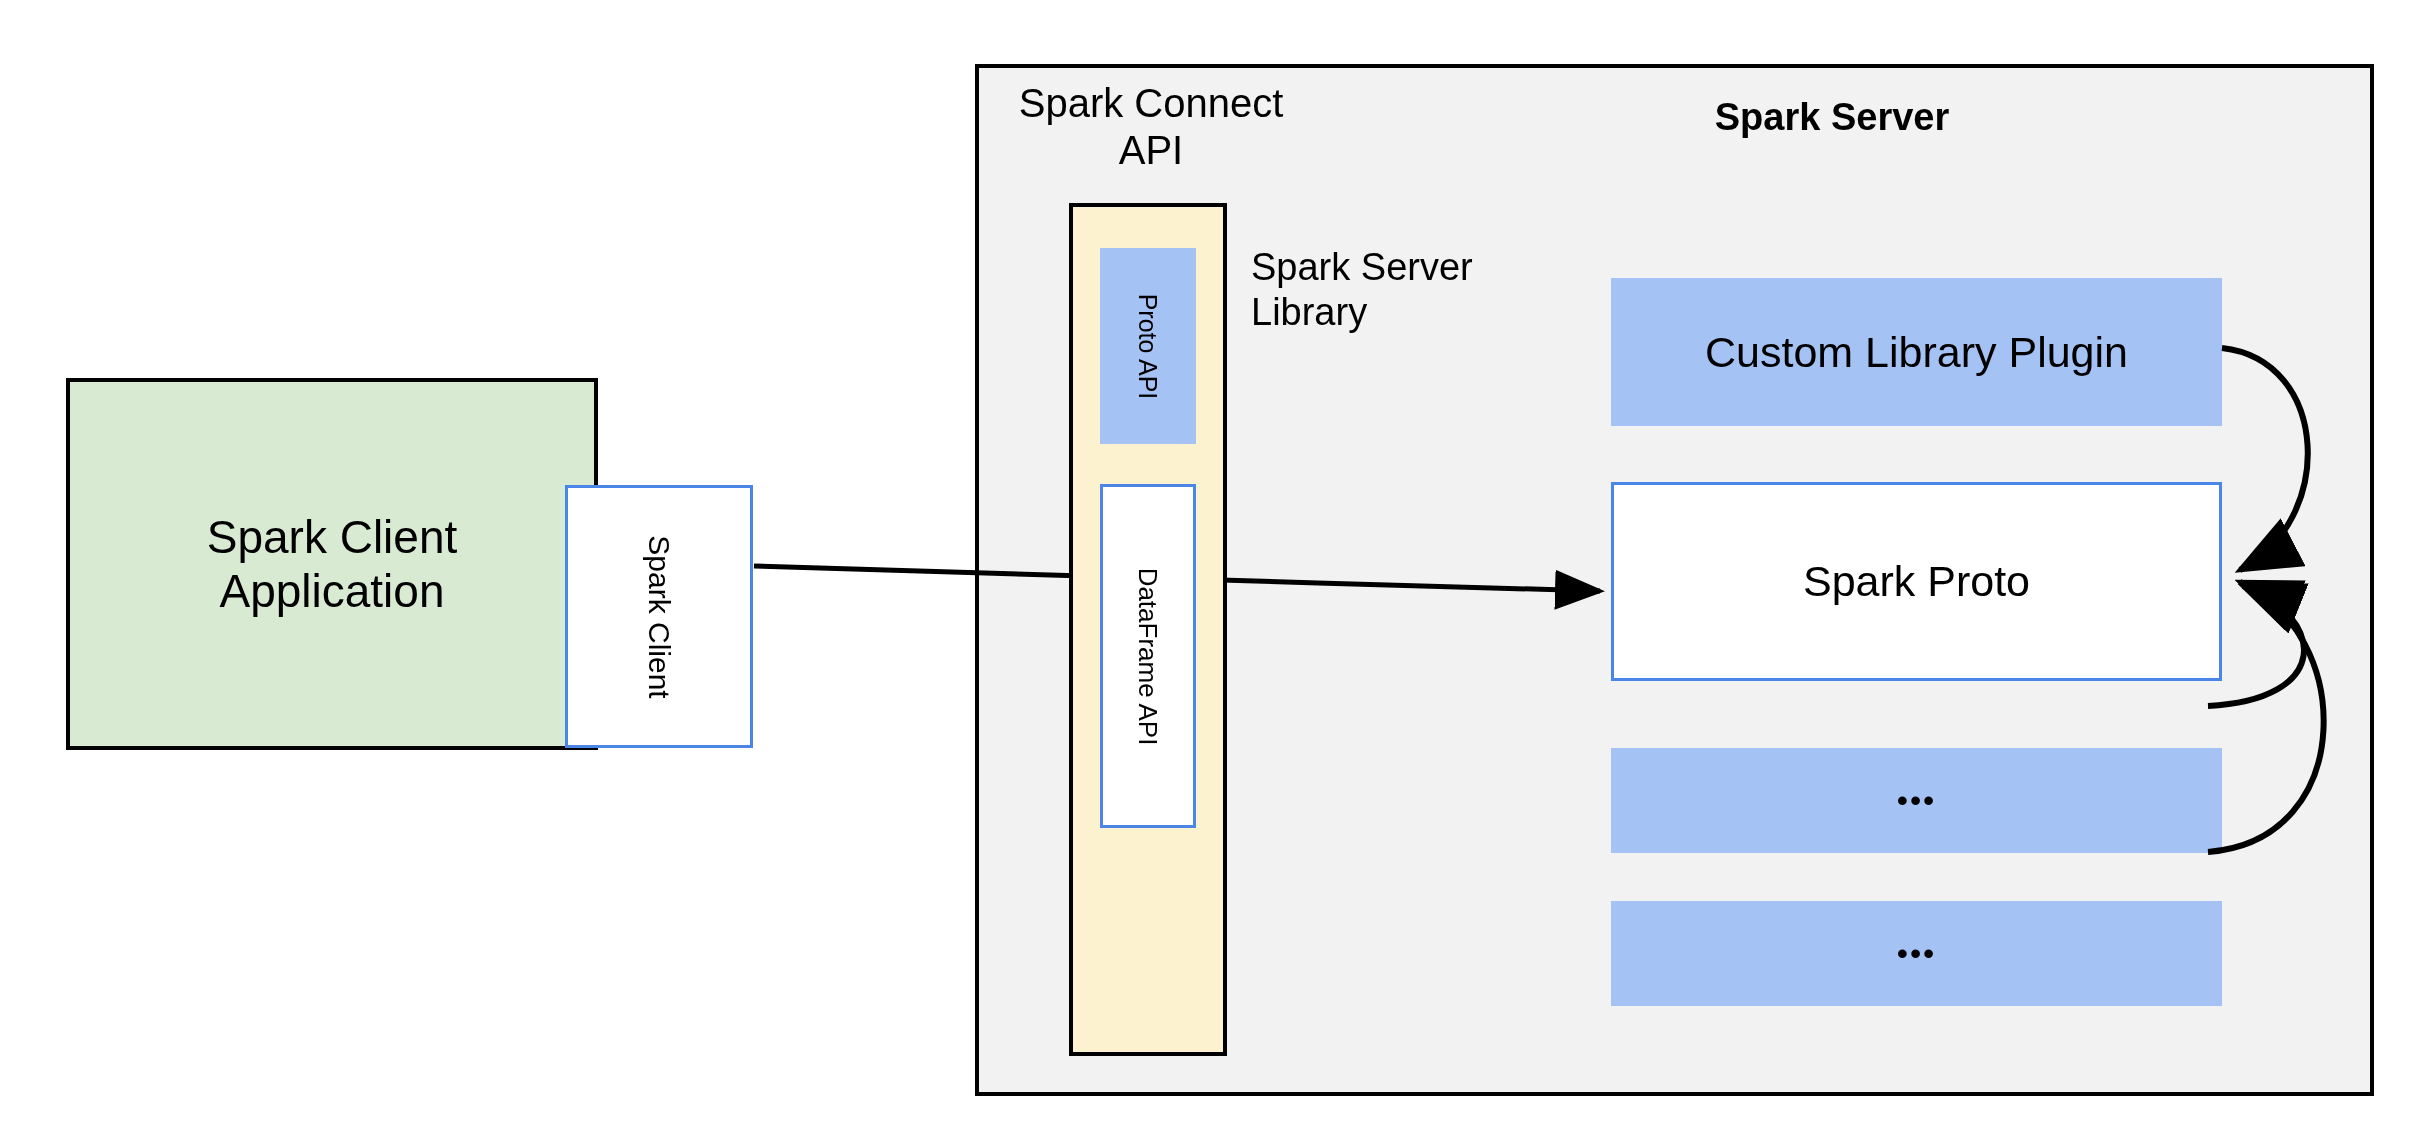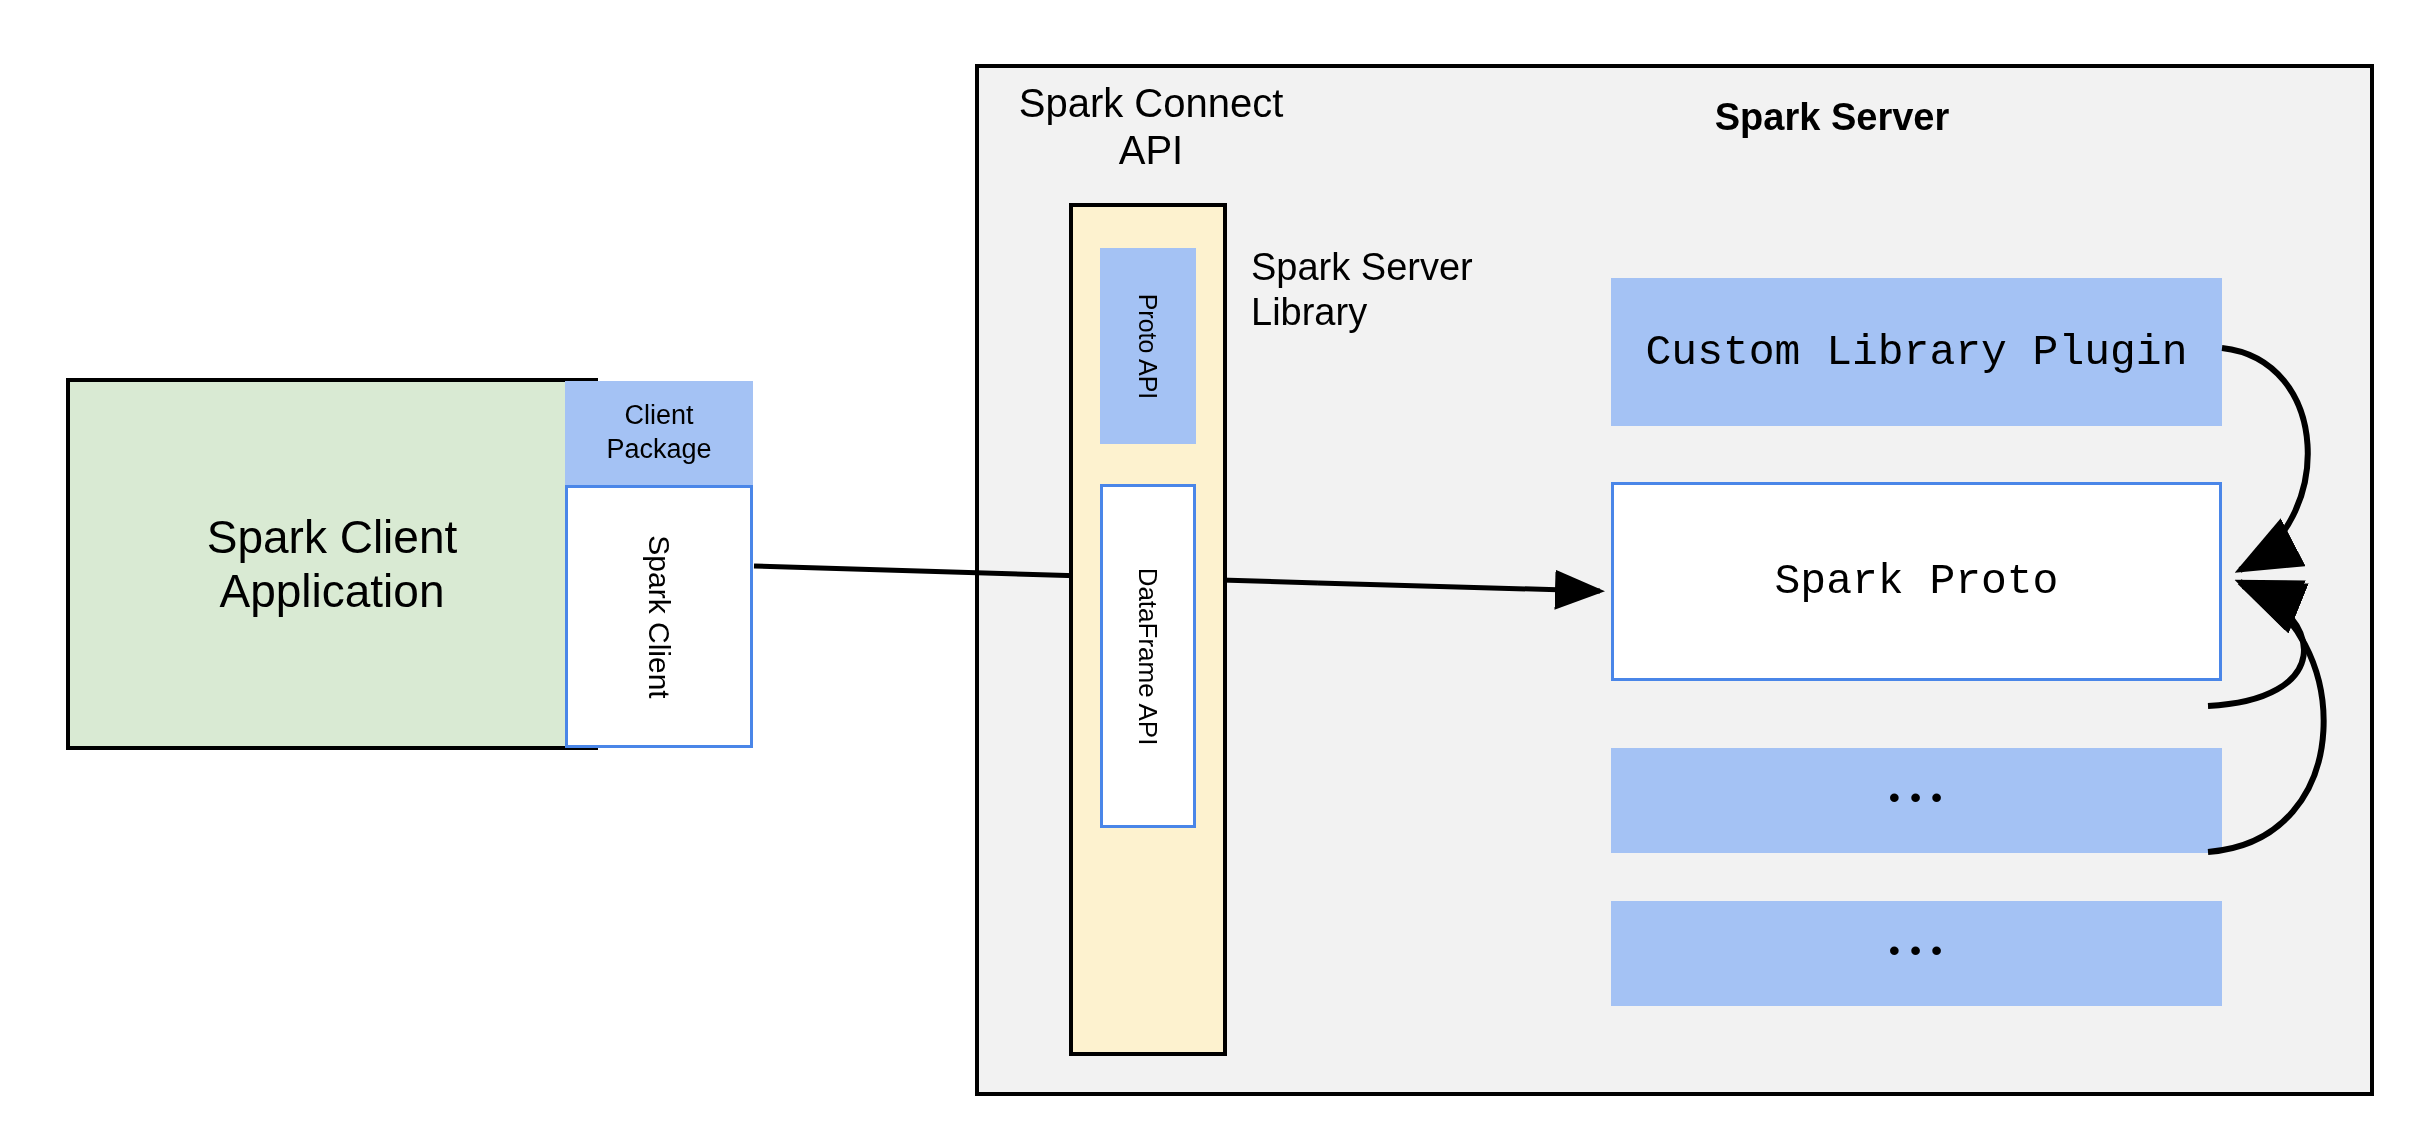--- a/index.html
+++ b/index.html
@@ -190,21 +190,20 @@
   
   .server-box {
     position: absolute;
     left: 1611px;
     width: 611px;
     box-sizing: border-box;
     display: flex;
     align-items: center;
     justify-content: center;
     z-index: 4;
-    font-family: Liberation Mono, monospace;
   }
   .server-box .label {
     color: #000000;
     text-align: center;
     white-space: nowrap;
   }
   .server-box.plugin {
     top: 278px;
     height: 148px;
     background: #a4c2f4;
@@ -265,24 +264,20 @@
       <line x1="754" y1="566" x2="1318" y2="583" stroke="#000000" stroke-width="5"></line>
       <line x1="1318" y1="583" x2="1600" y2="591" stroke="#000000" stroke-width="5" marker-end="url(#arrowhead)"></line>
     </g>
   </svg>
 
   <div id="client-app">
     <span class="label">Spark Client
 Application</span>
   </div>
 
-  <div id="client-package">
-    <span class="label">Client
-Package</span>
-  </div>
 
   <div id="spark-client">
     <span class="label">Spark Client</span>
   </div>
 
   <div id="connect-column"></div>
 
   <div id="proto-api">
     <span class="label">Proto API</span>
   </div>

